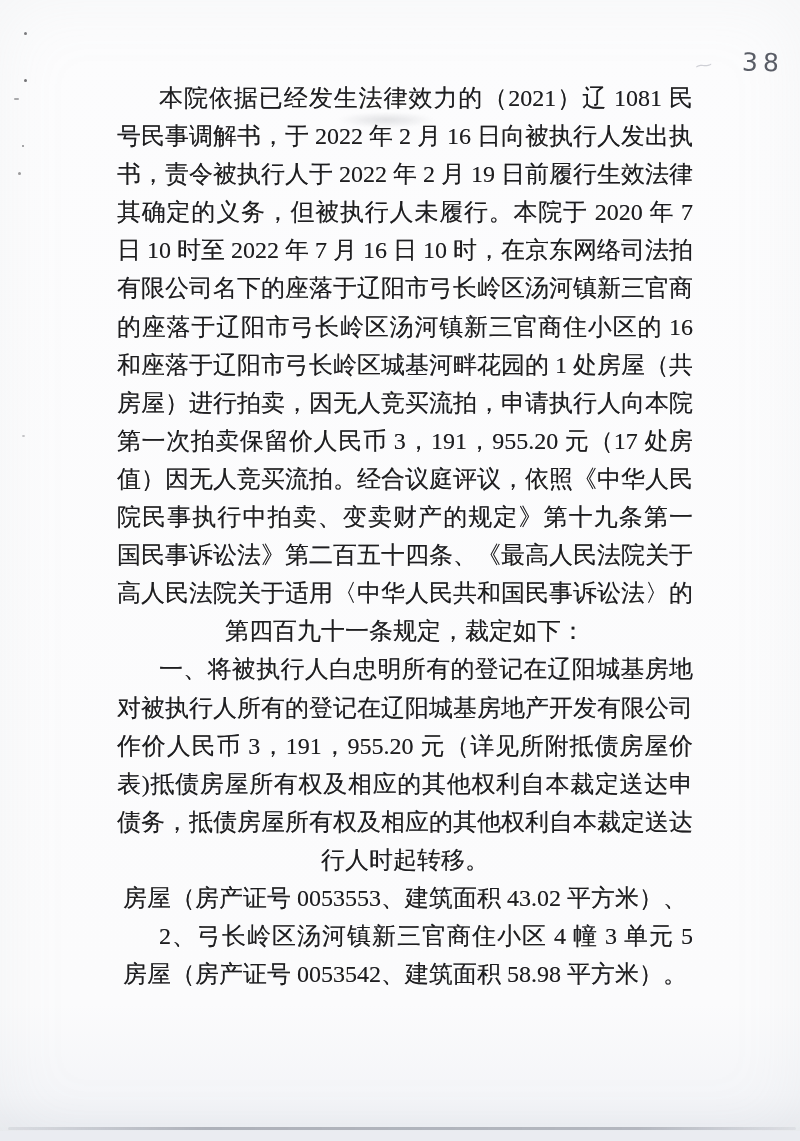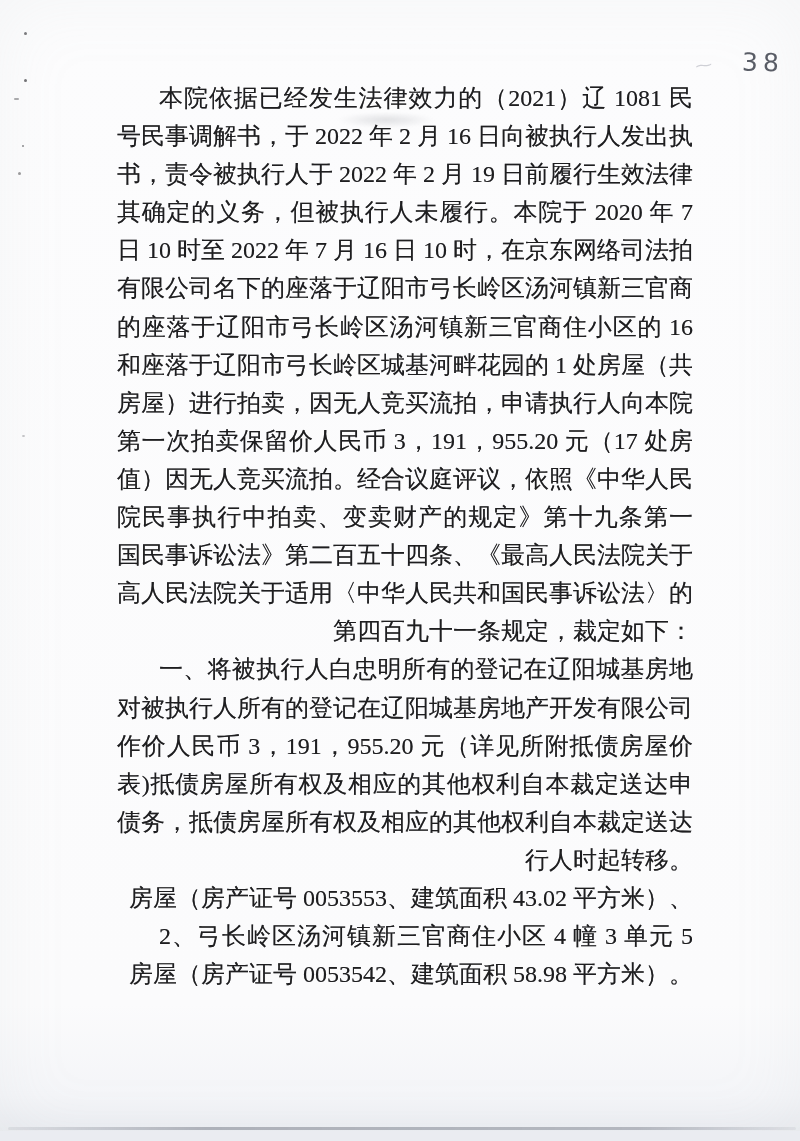--- a/index.html
+++ b/index.html
@@ -60,21 +60,21 @@
     letter-spacing: 2px;
   }
   
   .doc {
     position: absolute; left: 117px; top: 79px; width: 576px;
     color: #1e1e20;
     font-size: 24px;
     line-height: 38.1px;
     text-shadow: 0 0 0.5px rgba(30,30,32,0.55);
   }
-  .line { height: 38.1px; overflow: hidden; text-align: right; }
+  .line { height: 38.1px; overflow: hidden; text-align: center; }
   .line.fill { text-align: justify; text-align-last: justify; }
   .line.first { text-indent: 42px; }
 </style>
 </head>
 <body>
 
 <div class="page">
 
   <span class="corner-mark">~</span>
   <span class="page-number">38</span>

